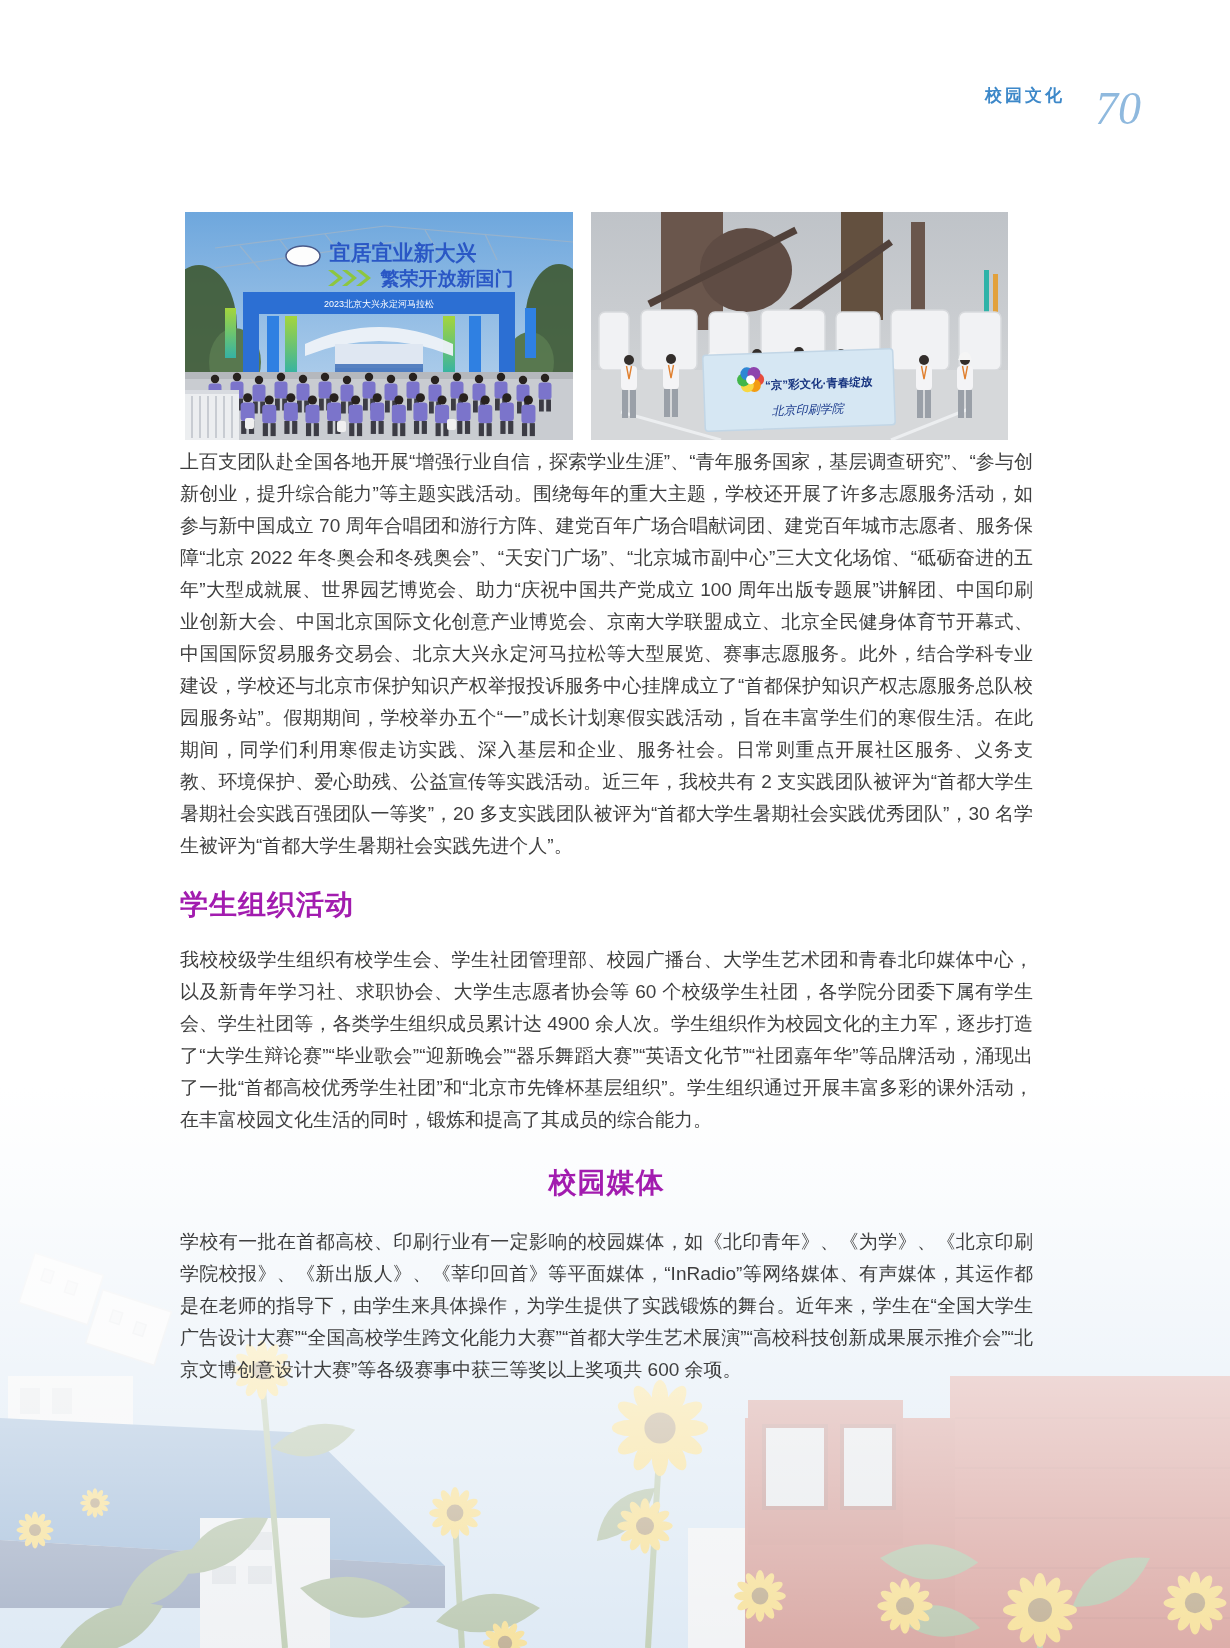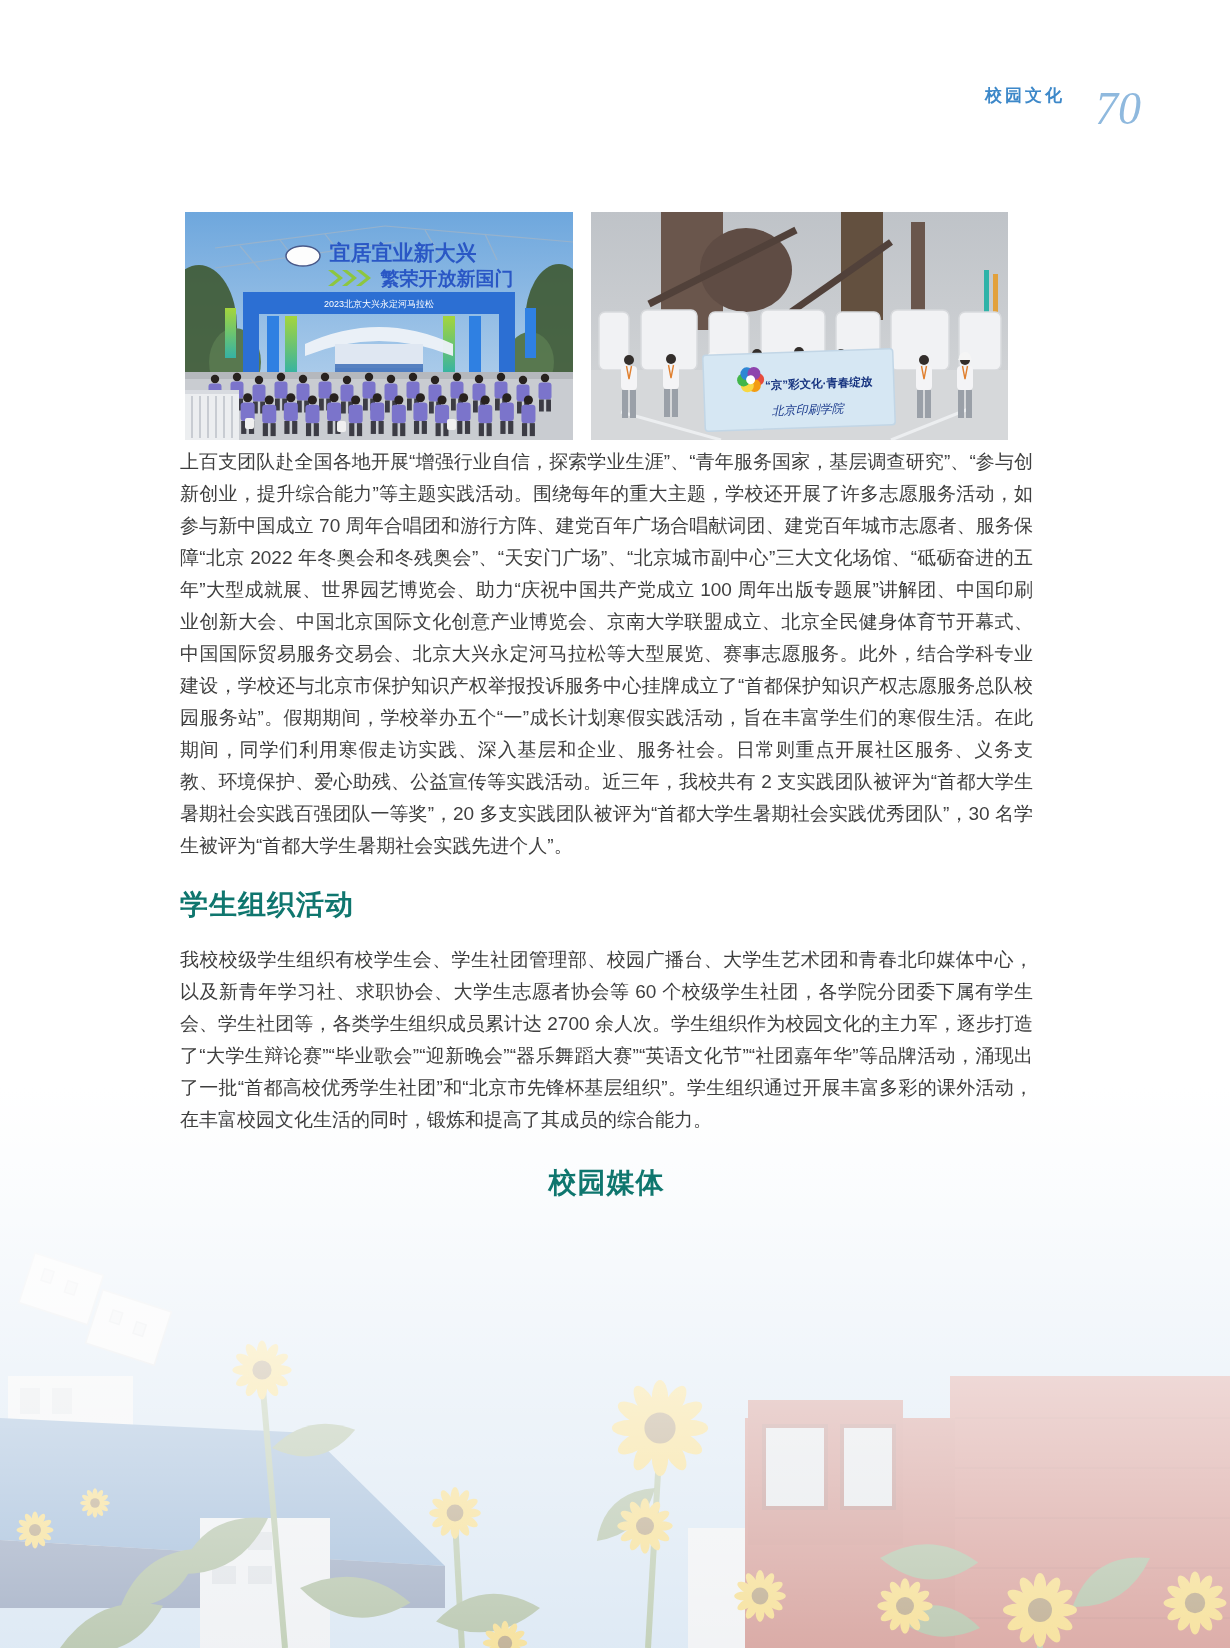--- a/index.html
+++ b/index.html
@@ -36,21 +36,21 @@
   
   .photo-row { position:absolute; top:176px; left:185px; display:flex; gap:18px;margin-top:36px; }
   .photo { display:block; }
   
   .content-block { position:absolute; left:180px; width:853px; }
   .body-text {
     font-size:19px; line-height:32px; color:#3e3e3e;
     text-align:justify; margin:0;
   }
   .section-heading {
-    font-size:28px; font-weight:bold; color:#0f766e;
+    font-size:28px; font-weight:bold; color:#a21caf;
     letter-spacing:1px; margin:0;
   }
   #para1 { top:446px; }
   #heading1 { top:886px; }
   #para2 { top:944px; }
   #heading2 { top:1164px;text-align:center; }
   #para3 { top:1226px; }
 </style>
 </head>
 <body>
@@ -357,17 +357,18 @@
         </g>
         <text x="20" y="-2" text-anchor="middle" font-size="11.5" font-weight="bold" fill="#16337f">“京”彩文化·青春绽放</text>
         <text x="8" y="24" text-anchor="middle" font-size="12" font-style="italic" fill="#1a3a8c">北京印刷学院</text>
       </g>
     </svg>
   </div>
 
   <p id="para1" class="content-block body-text">上百支团队赴全国各地开展“增强行业自信，探索学业生涯”、“青年服务国家，基层调查研究”、“参与创新创业，提升综合能力”等主题实践活动。围绕每年的重大主题，学校还开展了许多志愿服务活动，如参与新中国成立 70 周年合唱团和游行方阵、建党百年广场合唱献词团、建党百年城市志愿者、服务保障“北京 2022 年冬奥会和冬残奥会”、“天安门广场”、“北京城市副中心”三大文化场馆、“砥砺奋进的五年”大型成就展、世界园艺博览会、助力“庆祝中国共产党成立 100 周年出版专题展”讲解团、中国印刷业创新大会、中国北京国际文化创意产业博览会、京南大学联盟成立、北京全民健身体育节开幕式、中国国际贸易服务交易会、北京大兴永定河马拉松等大型展览、赛事志愿服务。此外，结合学科专业建设，学校还与北京市保护知识产权举报投诉服务中心挂牌成立了“首都保护知识产权志愿服务总队校园服务站”。假期期间，学校举办五个“一”成长计划寒假实践活动，旨在丰富学生们的寒假生活。在此期间，同学们利用寒假走访实践、深入基层和企业、服务社会。日常则重点开展社区服务、义务支教、环境保护、爱心助残、公益宣传等实践活动。近三年，我校共有 2 支实践团队被评为“首都大学生暑期社会实践百强团队一等奖”，20 多支实践团队被评为“首都大学生暑期社会实践优秀团队”，30 名学生被评为“首都大学生暑期社会实践先进个人”。</p>
 
   <h2 id="heading1" class="content-block section-heading">学生组织活动</h2>
-  <p id="para2" class="content-block body-text">我校校级学生组织有校学生会、学生社团管理部、校园广播台、大学生艺术团和青春北印媒体中心，以及新青年学习社、求职协会、大学生志愿者协会等 60 个校级学生社团，各学院分团委下属有学生会、学生社团等，各类学生组织成员累计达 2700 余人次。学生组织作为校园文化的主力军，逐步打造了“大学生辩论赛”“毕业歌会”“迎新晚会”“器乐舞蹈大赛”“英语文化节”“社团嘉年华”等品牌活动，涌现出了一批“首都高校优秀学生社团”和“北京市先锋杯基层组织”。学生组织通过开展丰富多彩的课外活动，在丰富校园文化生活的同时，锻炼和提高了其成员的综合能力。</p>
+  <p id="para2" class="content-block body-text">我校校级学生组织有校学生会、学生社团管理部、校园广播台、大学生艺术团和青春北印媒体中心，以及新青年学习社、求职协会、大学生志愿者协会等 60 个校级学生社团，各学院分团委下属有学生会、学生社团等，各类学生组织成员累计达 4900 余人次。学生组织作为校园文化的主力军，逐步打造了“大学生辩论赛”“毕业歌会”“迎新晚会”“器乐舞蹈大赛”“英语文化节”“社团嘉年华”等品牌活动，涌现出了一批“首都高校优秀学生社团”和“北京市先锋杯基层组织”。学生组织通过开展丰富多彩的课外活动，在丰富校园文化生活的同时，锻炼和提高了其成员的综合能力。</p>
 
   <h2 id="heading2" class="content-block section-heading">校园媒体</h2>
+  <p id="para3" class="content-block body-text">学校有一批在首都高校、印刷行业有一定影响的校园媒体，如《北印青年》、《为学》、《北京印刷学院校报》、《新出版人》、《莘印回首》等平面媒体，“InRadio”等网络媒体、有声媒体，其运作都是在老师的指导下，由学生来具体操作，为学生提供了实践锻炼的舞台。近年来，学生在“全国大学生广告设计大赛”“全国高校学生跨文化能力大赛”“首都大学生艺术展演”“高校科技创新成果展示推介会”“北京文博创意设计大赛”等各级赛事中获三等奖以上奖项共 600 余项。</p>
 
 </div>
 
 </body></html>

